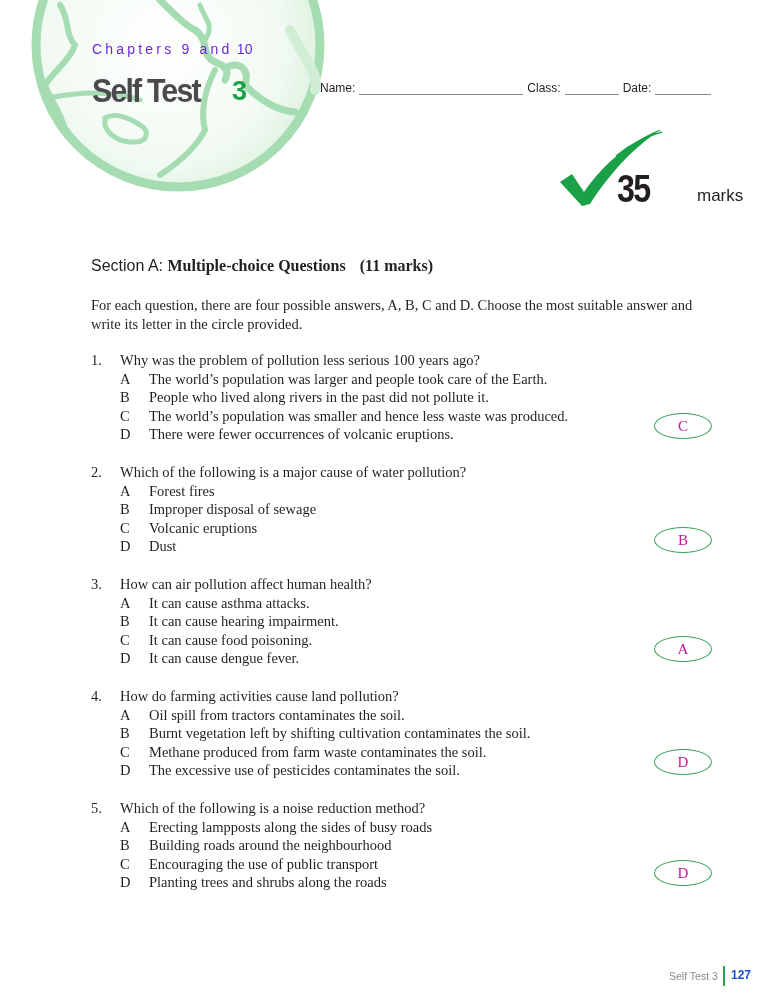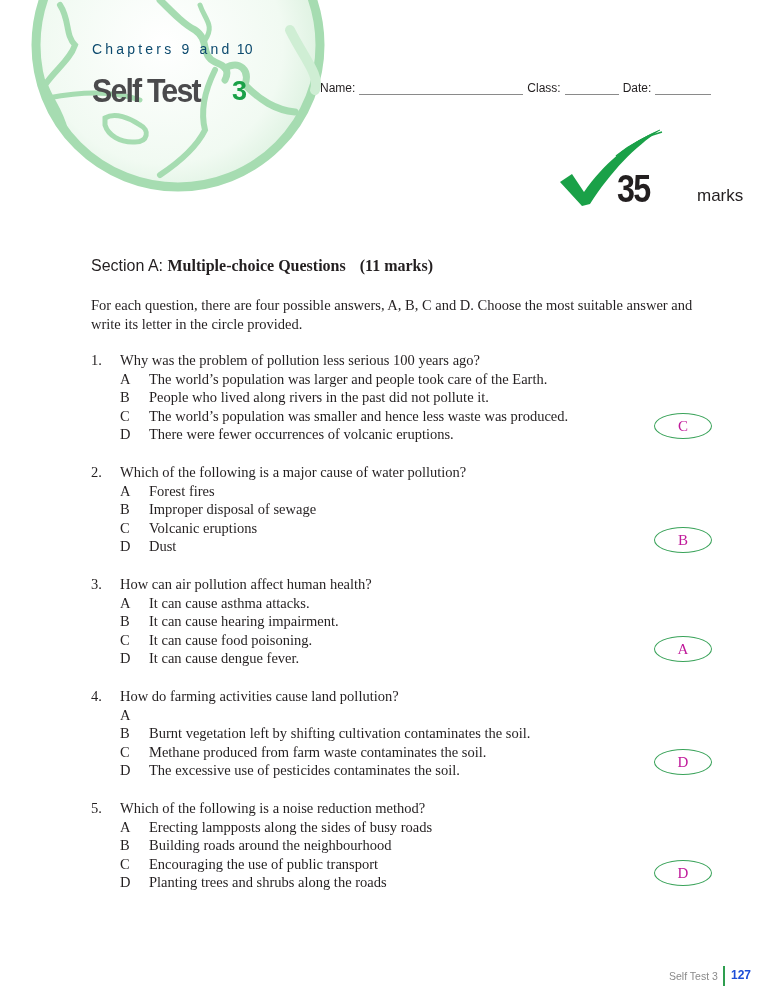--- a/index.html
+++ b/index.html
@@ -3,21 +3,21 @@
 <meta charset="utf-8">
 <style>
   html, body { margin: 0; padding: 0; }
   body {
     width: 768px; height: 1008px; background: #ffffff; position: relative; overflow: hidden;
     font-family: "Liberation Serif", serif; color: #231f20;
   }
   .globe { position: absolute; left: 0; top: 0; width: 340px; height: 200px; z-index: 0; }
   .chapters {
     position: absolute; left: 92px; top: 41px; font-family: "Liberation Sans", sans-serif;
-    font-size: 14px; letter-spacing: 3.2px; color: #0c4a6e; z-index: 1;
+    font-size: 14px; letter-spacing: 3.2px; color: #6d28d9; z-index: 1;
   }
   .chapters .tight { letter-spacing: 0.3px; }
   .title {
     position: absolute; left: 92px; top: 72px; font-family: "Liberation Sans", sans-serif;
     font-weight: bold; font-size: 33px; letter-spacing: -2px; color: #4a4a4c; z-index: 1;
     transform: scaleX(0.92); transform-origin: left center;
   }
   .title-num {
     position: absolute; left: 232px; top: 76px; font-family: "Liberation Sans", sans-serif;
     font-weight: bold; font-size: 27px; color: #1aa148; z-index: 1;
@@ -190,20 +190,21 @@
 </div>
 <div class="answer" style="top:636px">A</div>
 
 <div class="question" style="top:687px">
   <div class="q-stem">
       <span class="q-num">4.</span>
       <span>How do farming activities cause land pollution?</span>
     </div>
   <div class="opt">
       <span class="opt-letter">A</span>
+      <span>Oil spill from tractors contaminates the soil.</span>
     </div>
   <div class="opt">
       <span class="opt-letter">B</span>
       <span>Burnt vegetation left by shifting cultivation contaminates the soil.</span>
     </div>
   <div class="opt">
       <span class="opt-letter">C</span>
       <span>Methane produced from farm waste contaminates the soil.</span>
     </div>
   <div class="opt">

